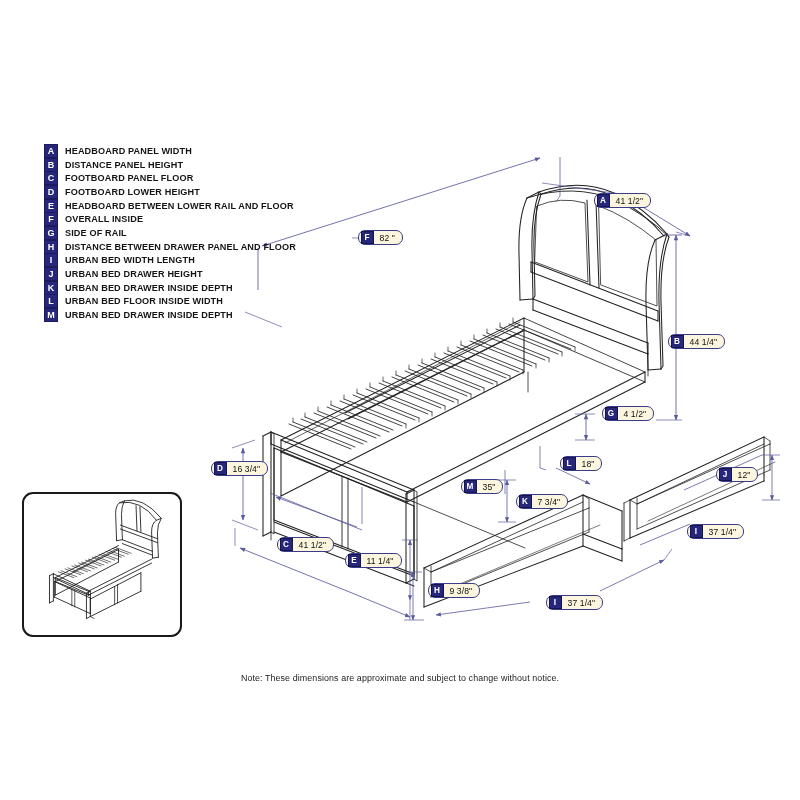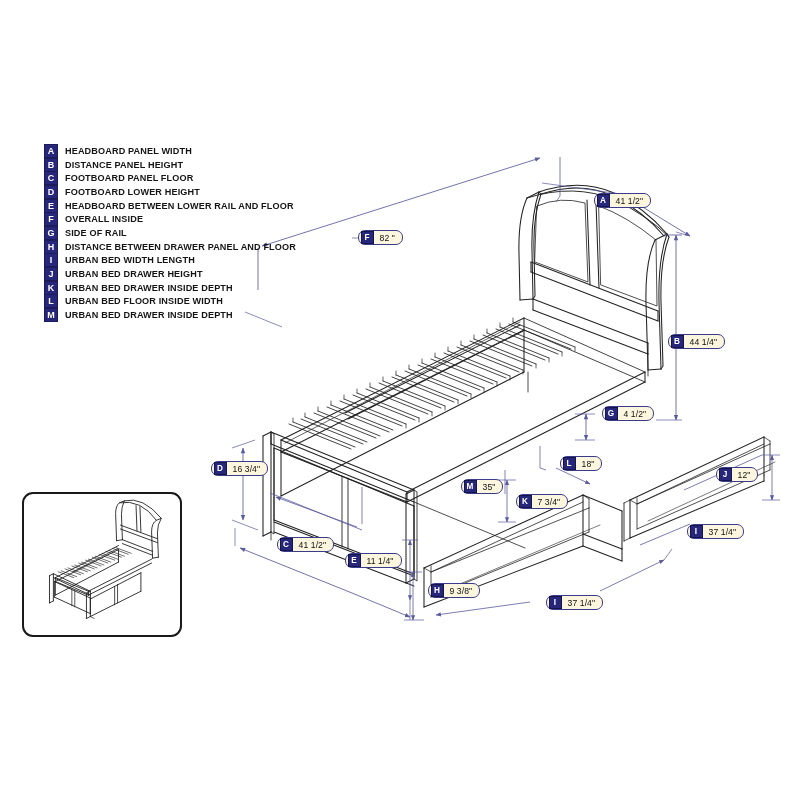--- a/index.html
+++ b/index.html
@@ -546,14 +546,15 @@
         <path d="M68,126 L120,100"></path>
         <path d="M120,81 L120,100"></path>
         <path d="M93,95 L93,114" stroke-width="0.8"></path>
         <path d="M96,93 L96,112" stroke-width="0.8"></path>
 
         <path d="M68,126 L72,128" stroke-width="0.7"></path>
       </g>
     </svg>
   </div>
 
+  <div id="note">Note: These dimensions are approximate and subject to change without notice.</div>
 
 </div>
 
 </body></html>

